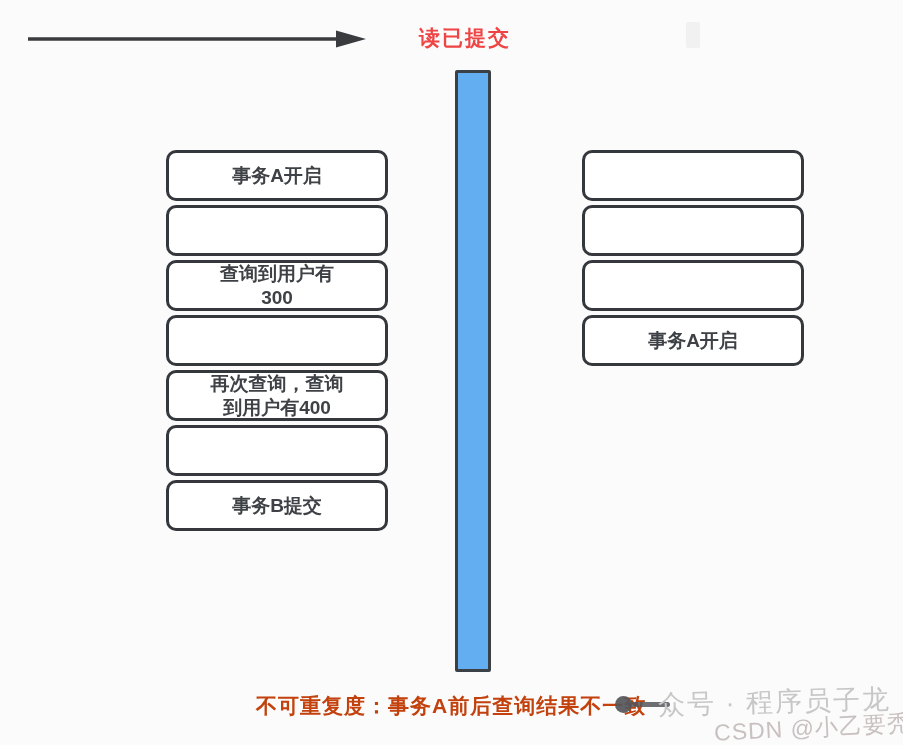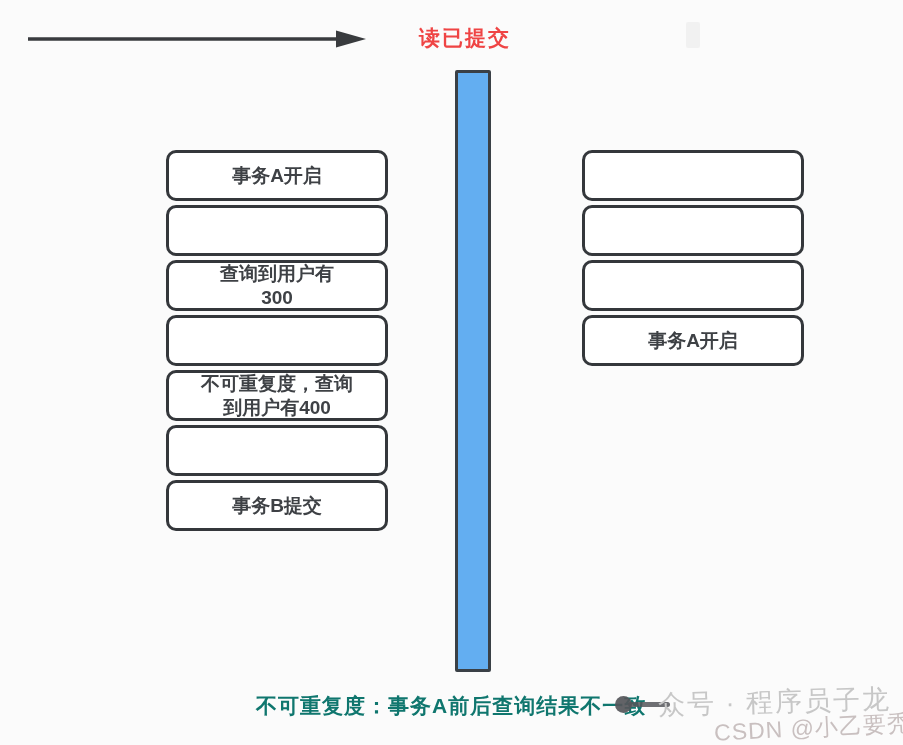--- a/index.html
+++ b/index.html
@@ -41,21 +41,21 @@
     height: 51px; background: #ffffff;
     border: 3px solid #34373b; border-radius: 10px;
     display: flex; align-items: center; justify-content: center;
     text-align: center; white-space: pre-line;
     font-size: 19px; font-weight: 600; color: #3e4145;
     line-height: 1.25; padding: 10px 10px;
   }
   
   .caption {
     position: absolute; left: 256px; top: 692px;
-    font-size: 21px; font-weight: 700; color: #0f766e;
+    font-size: 21px; font-weight: 700; color: #c2410c;
     letter-spacing: 1px; white-space: nowrap;
   }
   
   .wm-logo-circle {
     position: absolute; left: 615px; top: 696px; width: 17px; height: 17px;
     background: #55565a; border-radius: 50%; opacity: 0.92;
   }
   .wm-logo-dash {
     position: absolute; left: 628px; top: 702px; width: 42px; height: 5px;
     background: #55565a; border-radius: 3px; opacity: 0.85;
@@ -89,21 +89,21 @@
   <div class="faint-rect"></div>
 
   <div class="time-bar"></div>
 
   <div class="col col-a">
     <div class="step">事务A开启</div>
     <div class="step"></div>
     <div class="step">查询到用户有
 300</div>
     <div class="step"></div>
-    <div class="step">不可重复度，查询
+    <div class="step">再次查询，查询
 到用户有400</div>
     <div class="step"></div>
     <div class="step">事务B提交</div>
   </div>
 
   <div class="col col-b">
     <div class="step"></div>
     <div class="step"></div>
     <div class="step"></div>
     <div class="step">事务A开启</div>

